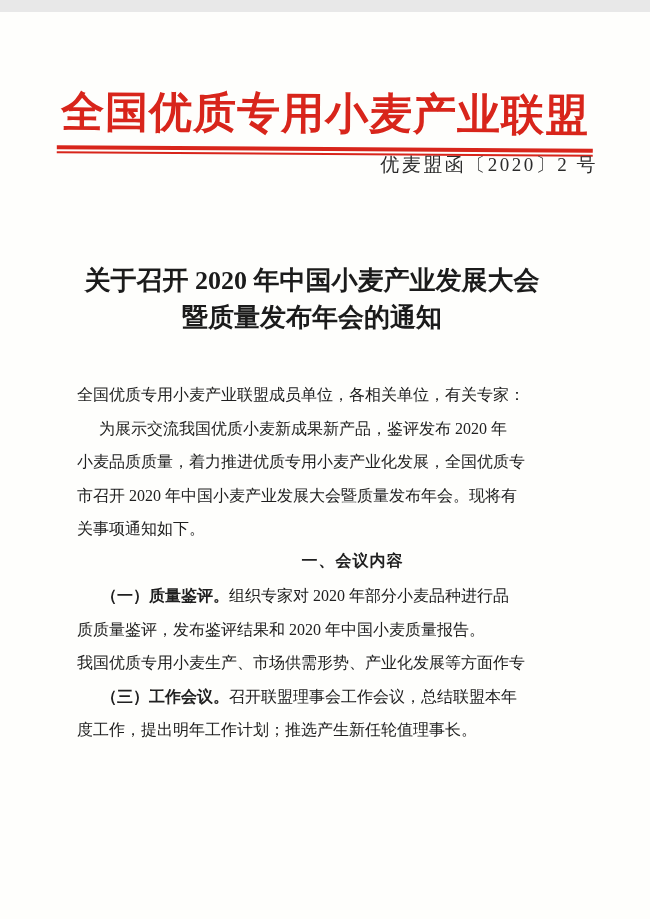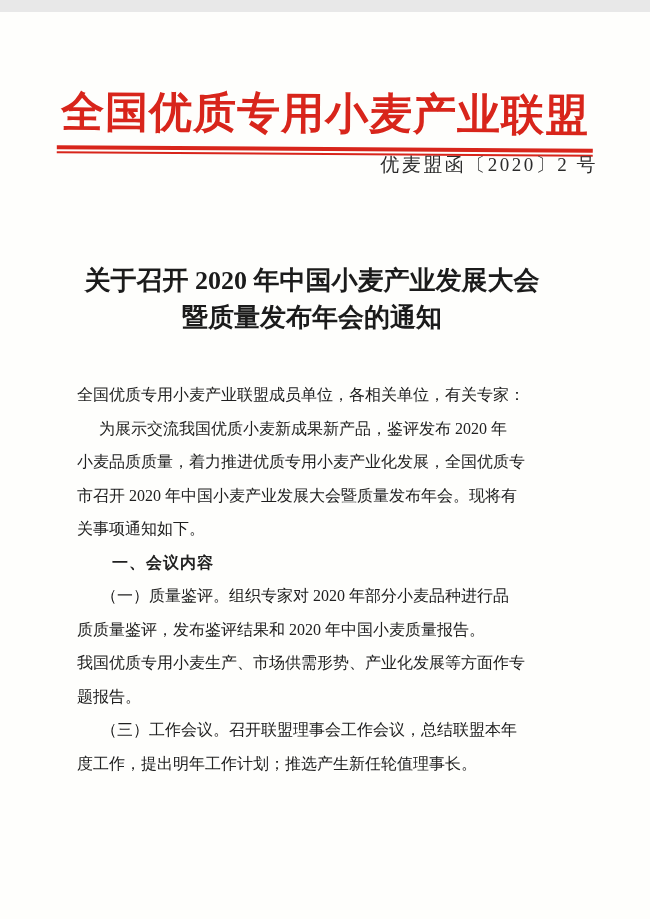--- a/index.html
+++ b/index.html
@@ -53,25 +53,26 @@
     position:absolute;left:77px;top:366px;width:516px;
     font-size:16px;
     line-height:33.5px;
     color:#202020;
   }
   .line{white-space:nowrap;}
   .ind-a{text-indent:22px;}
   .ind-b{text-indent:35px;}
   .ind-c{text-indent:24px;}
   .heading-line{
-    font-family:Liberation Serif, serif;
+    font-family:Liberation Mono, monospace;
     font-weight:600;
     letter-spacing:1px;
+    text-align:center;
   }
-  .b{font-weight:normal;}
+  .b{font-weight:bold;}
 </style>
 </head>
 <body>
 
 <div class="page">
 
   <header class="letterhead">
     <div class="masthead" style="color: rgb(216, 37, 27);">全国优质专用小麦产业联盟</div>
     <div class="redline">
       <div class="redline-thick" style="background: rgb(216, 37, 27);"></div>
@@ -89,18 +90,17 @@
   <div class="doc-body" style="color: rgb(32, 32, 32);">
     <div class="line"><span>全国优质专用小麦产业联盟成员单位，各相关单位，有关专家：</span></div>
     <div class="line ind-a"><span>为展示交流我国优质小麦新成果新产品，鉴评发布 2020 年</span></div>
     <div class="line"><span>小麦品质质量，着力推进优质专用小麦产业化发展，全国优质专</span></div>
     <div class="line"><span>市召开 2020 年中国小麦产业发展大会暨质量发布年会。现将有</span></div>
     <div class="line"><span>关事项通知如下。</span></div>
     <div class="line ind-b heading-line"><span>一、会议内容</span></div>
     <div class="line ind-c"><span class="b">（一）质量鉴评。</span><span>组织专家对 2020 年部分小麦品种进行品</span></div>
     <div class="line"><span>质质量鉴评，发布鉴评结果和 2020 年中国小麦质量报告。</span></div>
     <div class="line"><span>我国优质专用小麦生产、市场供需形势、产业化发展等方面作专</span></div>
-    <div class="line"><span>题报告。</span></div>
     <div class="line ind-c"><span class="b">（三）工作会议。</span><span>召开联盟理事会工作会议，总结联盟本年</span></div>
     <div class="line"><span>度工作，提出明年工作计划；推选产生新任轮值理事长。</span></div>
   </div>
 
 </div>
 
 </body></html>

